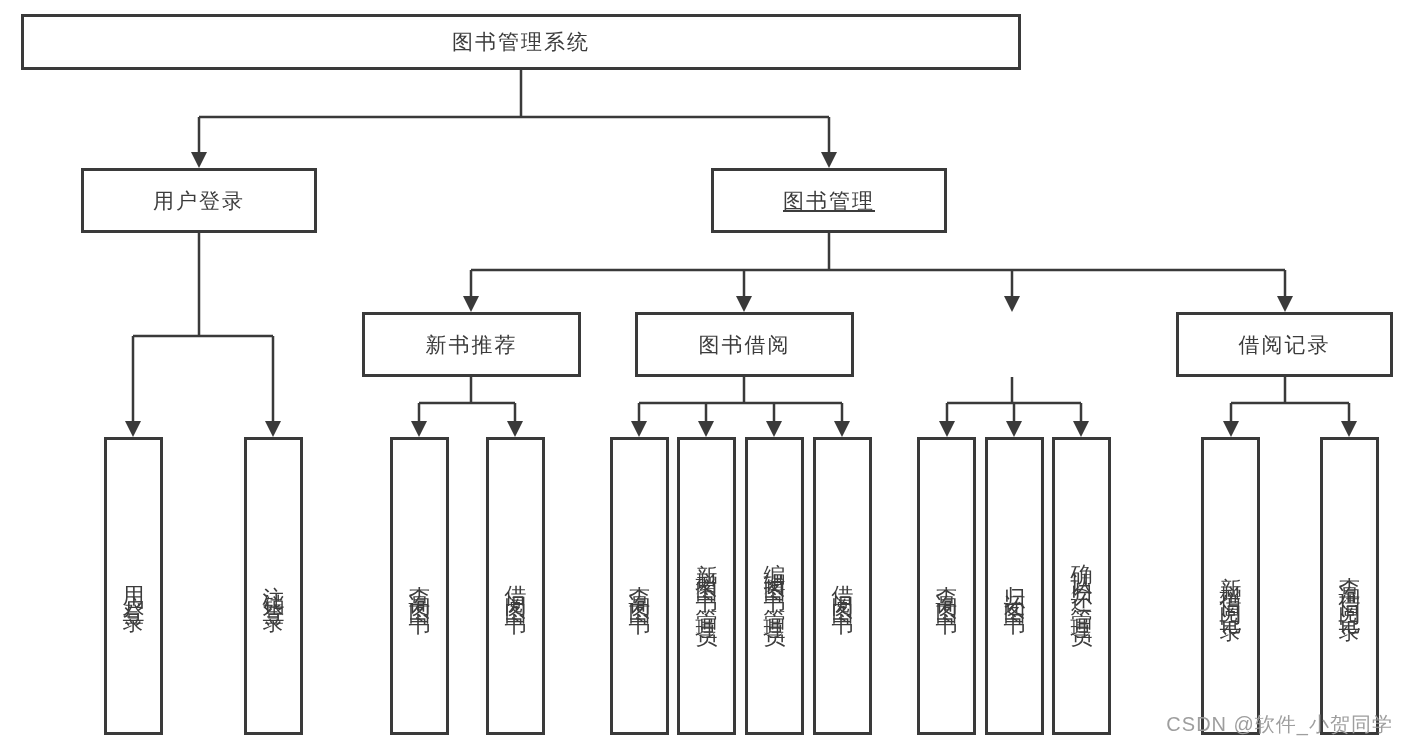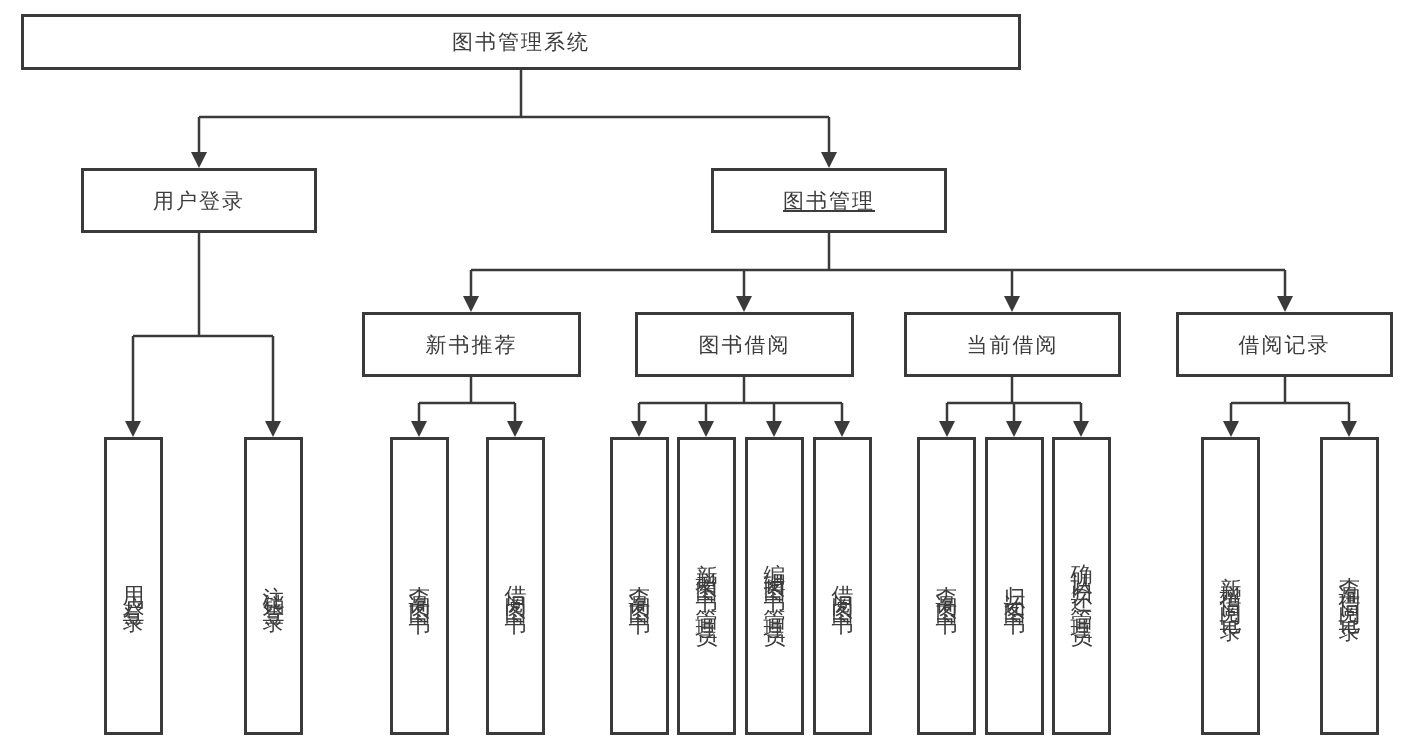--- a/index.html
+++ b/index.html
@@ -92,21 +92,20 @@
     </g>
   </svg>
 
   <div class="box h-box root-box">图书管理系统</div>
 
   <div class="box h-box lv2-box" style="left:81px;">用户登录</div>
   <div class="box h-box lv2-box" style="left:711px;text-decoration:underline;">图书管理</div>
 
   <div class="box h-box lv3-box" style="left:362px;width:219px;">新书推荐</div>
   <div class="box h-box lv3-box" style="left:635px;width:219px;">图书借阅</div>
-  <div class="box h-box lv3-box" style="left:904px;width:217px;">当前借阅</div>
   <div class="box h-box lv3-box" style="left:1176px;width:217px;">借阅记录</div>
 
   <div class="box leaf" style="left:104px;">
     <span>用户登录</span>
   </div>
   <div class="box leaf" style="left:244px;">
     <span>注销登录</span>
   </div>
   <div class="box leaf" style="left:390px;">
     <span>查询图书</span>
@@ -135,13 +134,14 @@
   <div class="box leaf" style="left:1052px;">
     <span>确认归还（管理员）</span>
   </div>
   <div class="box leaf" style="left:1201px;">
     <span>新增借阅记录</span>
   </div>
   <div class="box leaf" style="left:1320px;">
     <span>查询借阅记录</span>
   </div>
 
+  <div class="watermark">CSDN @软件_小贺同学</div>
 </div>
 
 </body></html>

